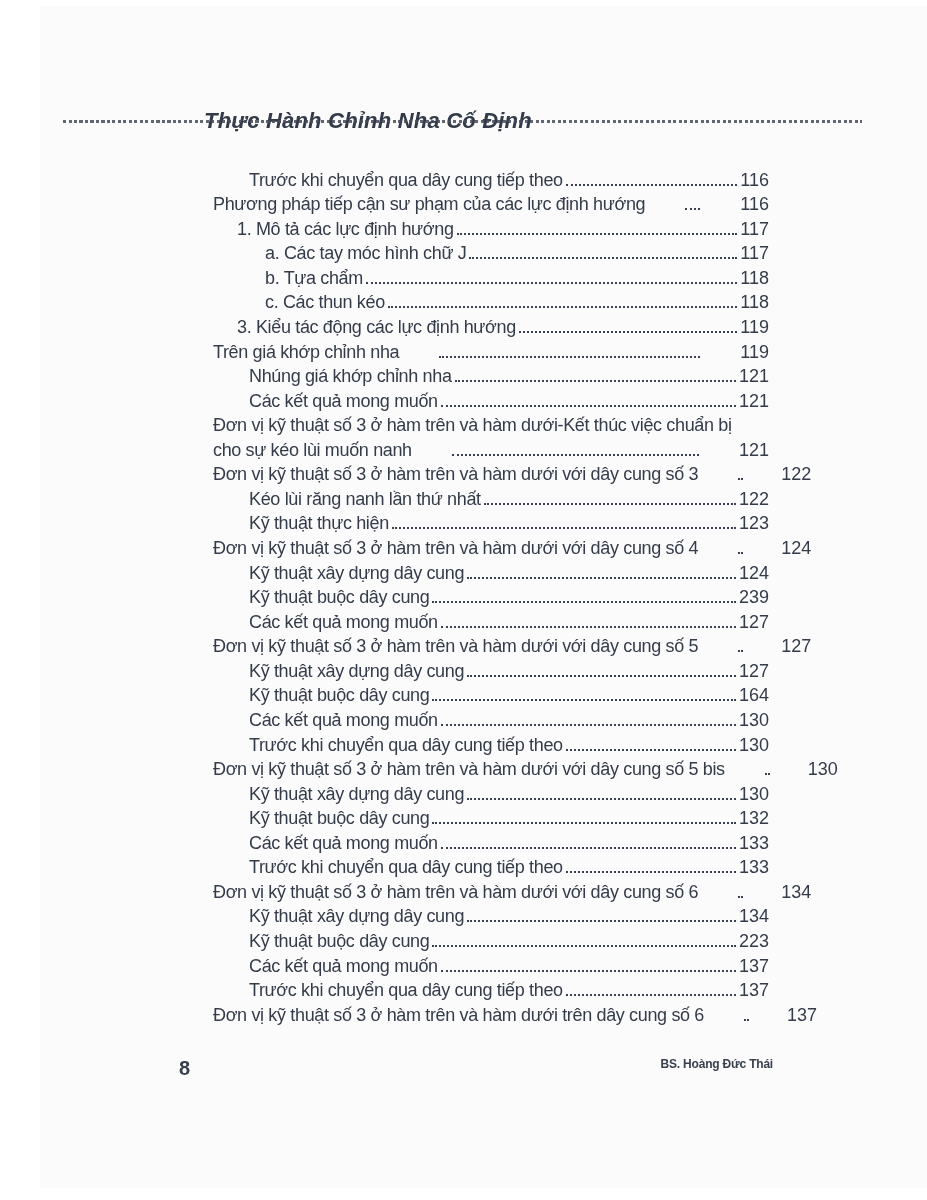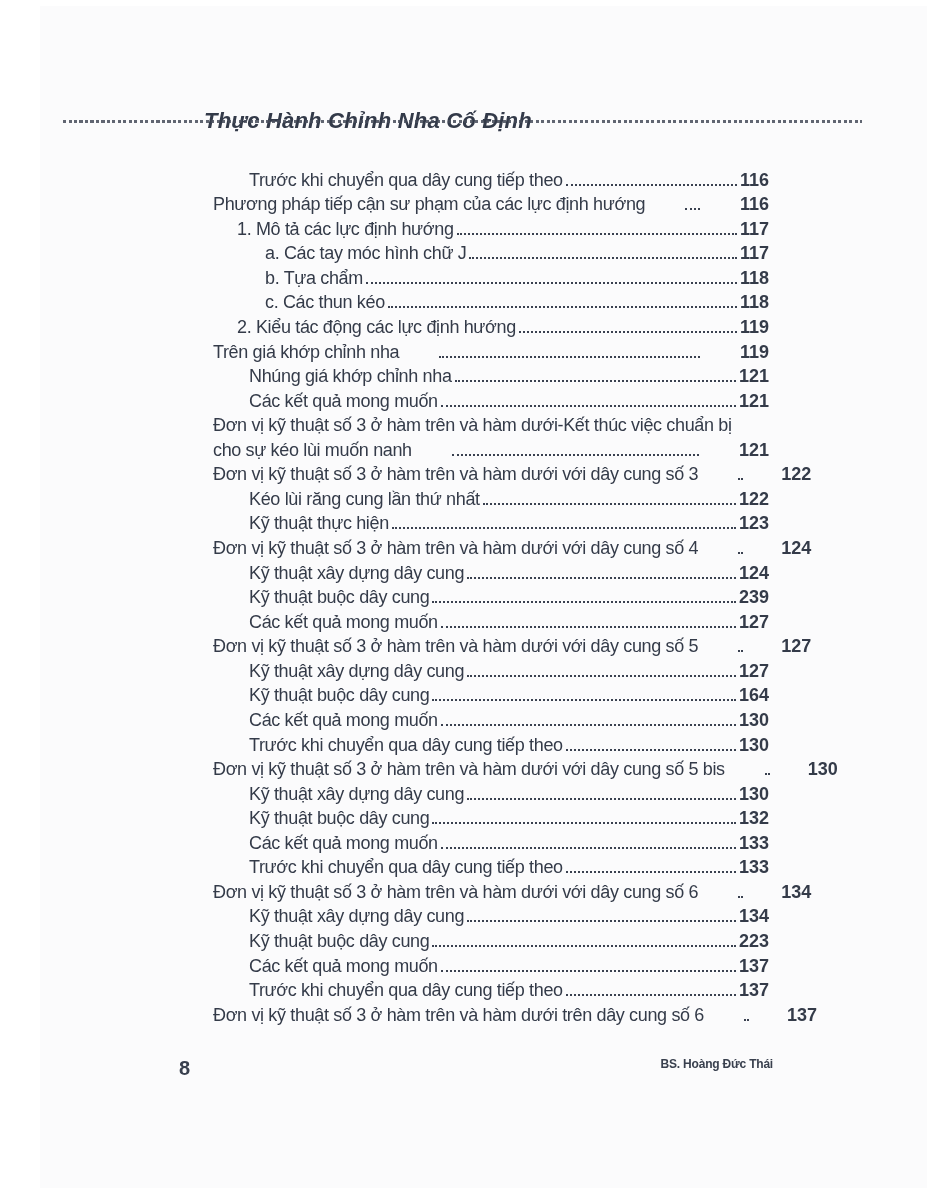--- a/index.html
+++ b/index.html
@@ -33,21 +33,21 @@
     height:24.57px;
     font-size:18px;letter-spacing:-.35px;
     white-space:nowrap;overflow:visible;
   }
   .toc-row .text{flex:0 0 auto;}
   .toc-row .dots{
     flex:1 1 auto;min-width:3px;height:0;
     border-bottom:2px dotted #3a4150;
     margin:0 3px 5px 3px;
   }
-  .toc-row .pagenum{flex:0 0 auto;letter-spacing:0;font-weight:bold;}
+  .toc-row .pagenum{flex:0 0 auto;letter-spacing:0;}
   .toc-row.no-dots .dots{border-bottom:none;}
   .ind-0{padding-left:0;gap:37px;}
   .ind-1{padding-left:24px;}
   .ind-2{padding-left:36px;}
   .ind-3{padding-left:52px;}
   .footer-pagenum{
     position:absolute;left:179px;top:1057px;
     font-size:20px;font-weight:bold;color:#39404e;
   }
   .footer-author{
@@ -90,21 +90,21 @@
       <span class="text">b. Tựa chẩm</span>
       <span class="dots"></span>
       <span class="pagenum">118</span>
     </div>
     <div class="toc-row ind-3">
       <span class="text">c. Các thun kéo</span>
       <span class="dots"></span>
       <span class="pagenum">118</span>
     </div>
     <div class="toc-row ind-1">
-      <span class="text">2. Kiểu tác động các lực định hướng</span>
+      <span class="text">3. Kiểu tác động các lực định hướng</span>
       <span class="dots"></span>
       <span class="pagenum">119</span>
     </div>
     <div class="toc-row ind-0">
       <span class="text">Trên giá khớp chỉnh nha</span>
       <span class="dots"></span>
       <span class="pagenum">119</span>
     </div>
     <div class="toc-row ind-2">
       <span class="text">Nhúng giá khớp chỉnh nha</span>
@@ -125,21 +125,21 @@
       <span class="text">cho sự kéo lùi muốn nanh</span>
       <span class="dots"></span>
       <span class="pagenum">121</span>
     </div>
     <div class="toc-row ind-0">
       <span class="text">Đơn vị kỹ thuật số 3 ở hàm trên và hàm dưới với dây cung số 3</span>
       <span class="dots"></span>
       <span class="pagenum">122</span>
     </div>
     <div class="toc-row ind-2">
-      <span class="text">Kéo lùi răng cung lần thứ nhất</span>
+      <span class="text">Kéo lùi răng nanh lần thứ nhất</span>
       <span class="dots"></span>
       <span class="pagenum">122</span>
     </div>
     <div class="toc-row ind-2">
       <span class="text">Kỹ thuật thực hiện</span>
       <span class="dots"></span>
       <span class="pagenum">123</span>
     </div>
     <div class="toc-row ind-0">
       <span class="text">Đơn vị kỹ thuật số 3 ở hàm trên và hàm dưới với dây cung số 4</span>

